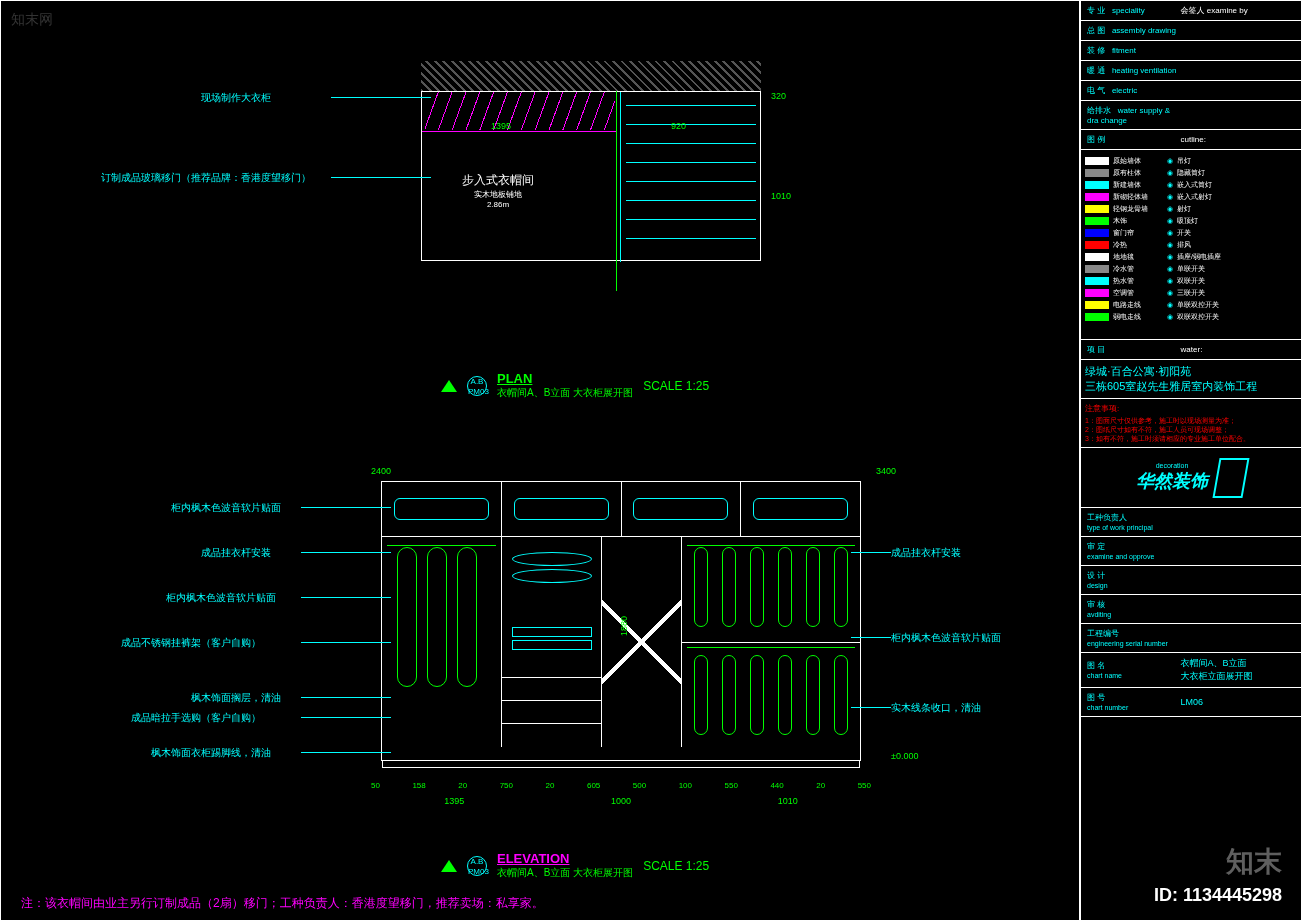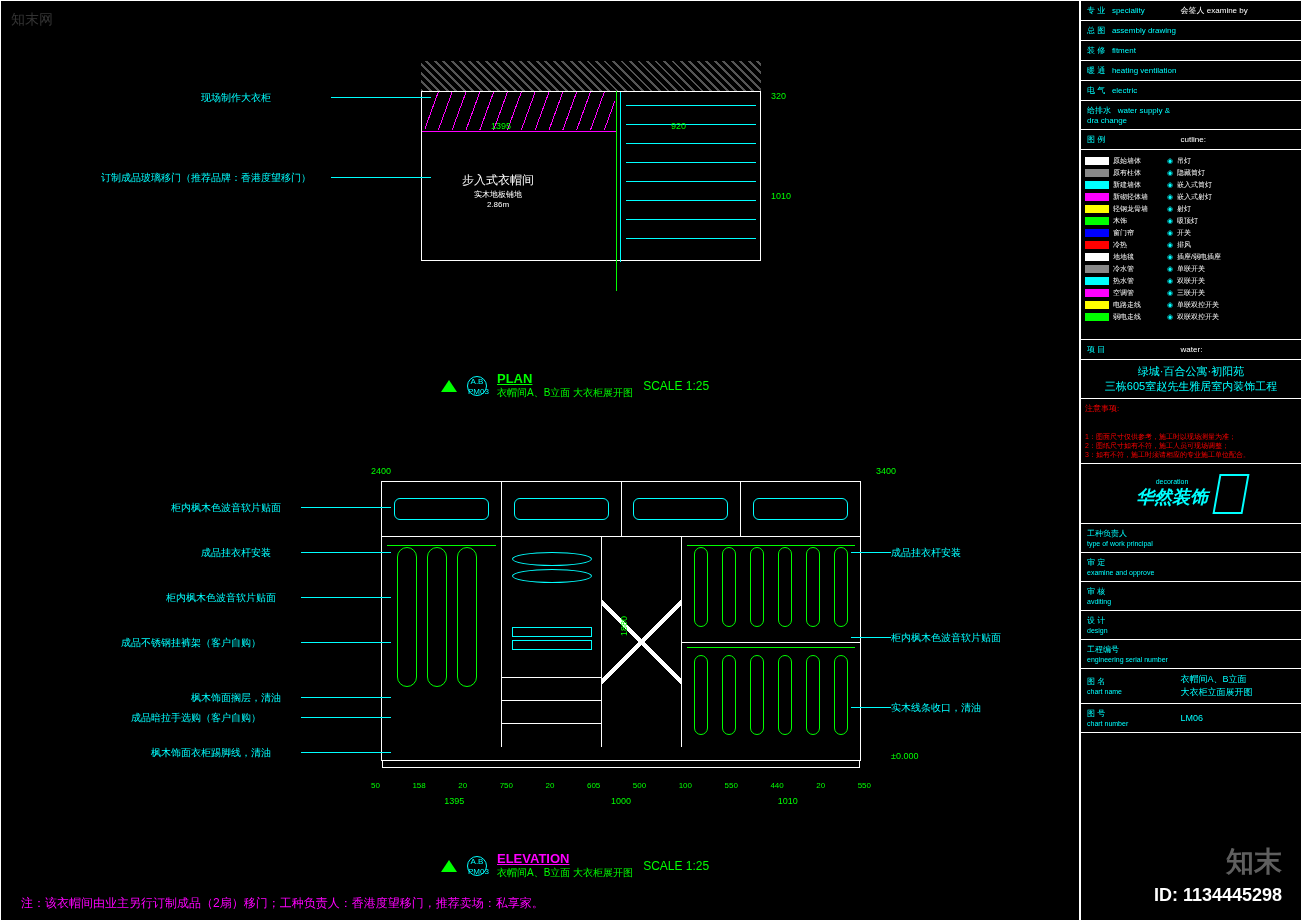--- a/index.html
+++ b/index.html
@@ -16,21 +16,21 @@
 .dim-v{position:absolute;width:1px;background:#0f0}
 .triangle-marker{display:inline-block;width:0;height:0;border-left:8px solid transparent;border-right:8px solid transparent;border-bottom:12px solid #0f0}
 .circle-marker{display:inline-block;width:20px;height:20px;border-radius:50%;border:1px solid #0ff;font-size:8px;text-align:center;line-height:10px;color:#0ff}
 .title-row{border-bottom:1px solid #fff;padding:4px 6px;font-size:9px;color:#fff;display:flex;align-items:center}
 .title-row-tall{height:auto;min-height:18px}
 .title-cell-left{color:#0ff;width:45%;font-size:8px}
 .title-cell-right{color:#fff;width:55%;font-size:8px}
 .legend-area{padding:4px;font-size:7px;color:#fff}
 .legend-item{display:flex;align-items:center;margin:2px 0}
 .legend-swatch{width:24px;height:8px;margin-right:4px;display:inline-block}
-.project-title{color:#0ff;font-size:11px;text-align:center;padding:4px;border-bottom:1px solid #fff}
+.project-title{color:#0ff;font-size:11px;padding:4px;border-bottom:1px solid #fff}
 .notes{color:#f00;font-size:8px;padding:4px;border-bottom:1px solid #fff}
 .logo-area{height:60px;border-bottom:1px solid #fff;display:flex;align-items:center;justify-content:center;color:#0ff;font-size:16px}
 .bottom-note{position:absolute;bottom:8px;left:20px;color:#f0f;font-size:12px}
 .watermark-br{position:absolute;bottom:40px;right:20px;color:#888;font-size:28px;font-weight:bold;opacity:0.7}
 .watermark-id{position:absolute;bottom:15px;right:20px;color:#fff;font-size:18px;font-weight:bold}
 .watermark-tl{position:absolute;top:10px;left:10px;color:#666;font-size:14px;opacity:0.5}
 .hatch{background:repeating-linear-gradient(45deg,#555,#555 2px,transparent 2px,transparent 6px)}
 .scale-text{color:#0f0;font-size:12px}
 .plan-title{color:#0f0;font-size:13px;text-decoration:underline;font-weight:bold}
 .elev-title{color:#f0f;font-size:13px;text-decoration:underline;font-weight:bold}
@@ -318,21 +318,21 @@
         <span style="font-size:7px">双联双控开关</span>
       </div>
     </div>
   <div class="title-row">
     <span class="title-cell-left">项 目</span>
     <span class="title-cell-right">water:</span>
   </div>
   <div class="project-title" style="white-space:pre-line">绿城·百合公寓·初阳苑
 三栋605室赵先生雅居室内装饰工程</div>
   <div class="notes">
-    <div style="color:#f00;margin-bottom:18px">注意事项:</div>
+    <div style="color:#f00;margin-bottom:2px">注意事项:</div>
     <div id="warnings-list">
         <div style="color: rgb(255, 0, 0); font-size: 7px; line-height: 1.3;">1：图面尺寸仅供参考，施工时以现场测量为准；</div>
         <div style="color: rgb(255, 0, 0); font-size: 7px; line-height: 1.3;">2：图纸尺寸如有不符，施工人员可现场调整；</div>
         <div style="color: rgb(255, 0, 0); font-size: 7px; line-height: 1.3;">3：如有不符，施工时须请相应的专业施工单位配合。</div>
       </div>
   </div>
   <div class="logo-area">
     <div style="text-align:center">
       <div style="font-size:7px;color:#0ff">decoration</div>
       <div style="font-size:18px;color:#0ff;font-style:italic;font-weight:bold">华然装饰</div>
@@ -342,25 +342,25 @@
   <div id="tb-footer">
       <div class="title-row title-row-tall">
         <span class="title-cell-left">工种负责人<br><span style="font-size:7px">type of work principal</span></span>
         <span class="title-cell-right" style="color:#0ff;white-space:pre-line;font-size:9px"></span>
       </div>
       <div class="title-row title-row-tall">
         <span class="title-cell-left">审 定<br><span style="font-size:7px">examine and opprove</span></span>
         <span class="title-cell-right" style="color:#0ff;white-space:pre-line;font-size:9px"></span>
       </div>
       <div class="title-row title-row-tall">
+        <span class="title-cell-left">设 计<br><span style="font-size:7px">design</span></span>
+        <span class="title-cell-right" style="color:#0ff;white-space:pre-line;font-size:9px"></span>
+      </div>
+      <div class="title-row title-row-tall">
         <span class="title-cell-left">审 核<br><span style="font-size:7px">avditing</span></span>
-        <span class="title-cell-right" style="color:#0ff;white-space:pre-line;font-size:9px"></span>
-      </div>
-      <div class="title-row title-row-tall">
-        <span class="title-cell-left">设 计<br><span style="font-size:7px">design</span></span>
         <span class="title-cell-right" style="color:#0ff;white-space:pre-line;font-size:9px"></span>
       </div>
       <div class="title-row title-row-tall">
         <span class="title-cell-left">工程编号<br><span style="font-size:7px">engineering serial number</span></span>
         <span class="title-cell-right" style="color:#0ff;white-space:pre-line;font-size:9px"></span>
       </div>
       <div class="title-row title-row-tall">
         <span class="title-cell-left">图 名<br><span style="font-size:7px">chart name</span></span>
         <span class="title-cell-right" style="color:#0ff;white-space:pre-line;font-size:9px">衣帽间A、B立面
 大衣柜立面展开图</span>

